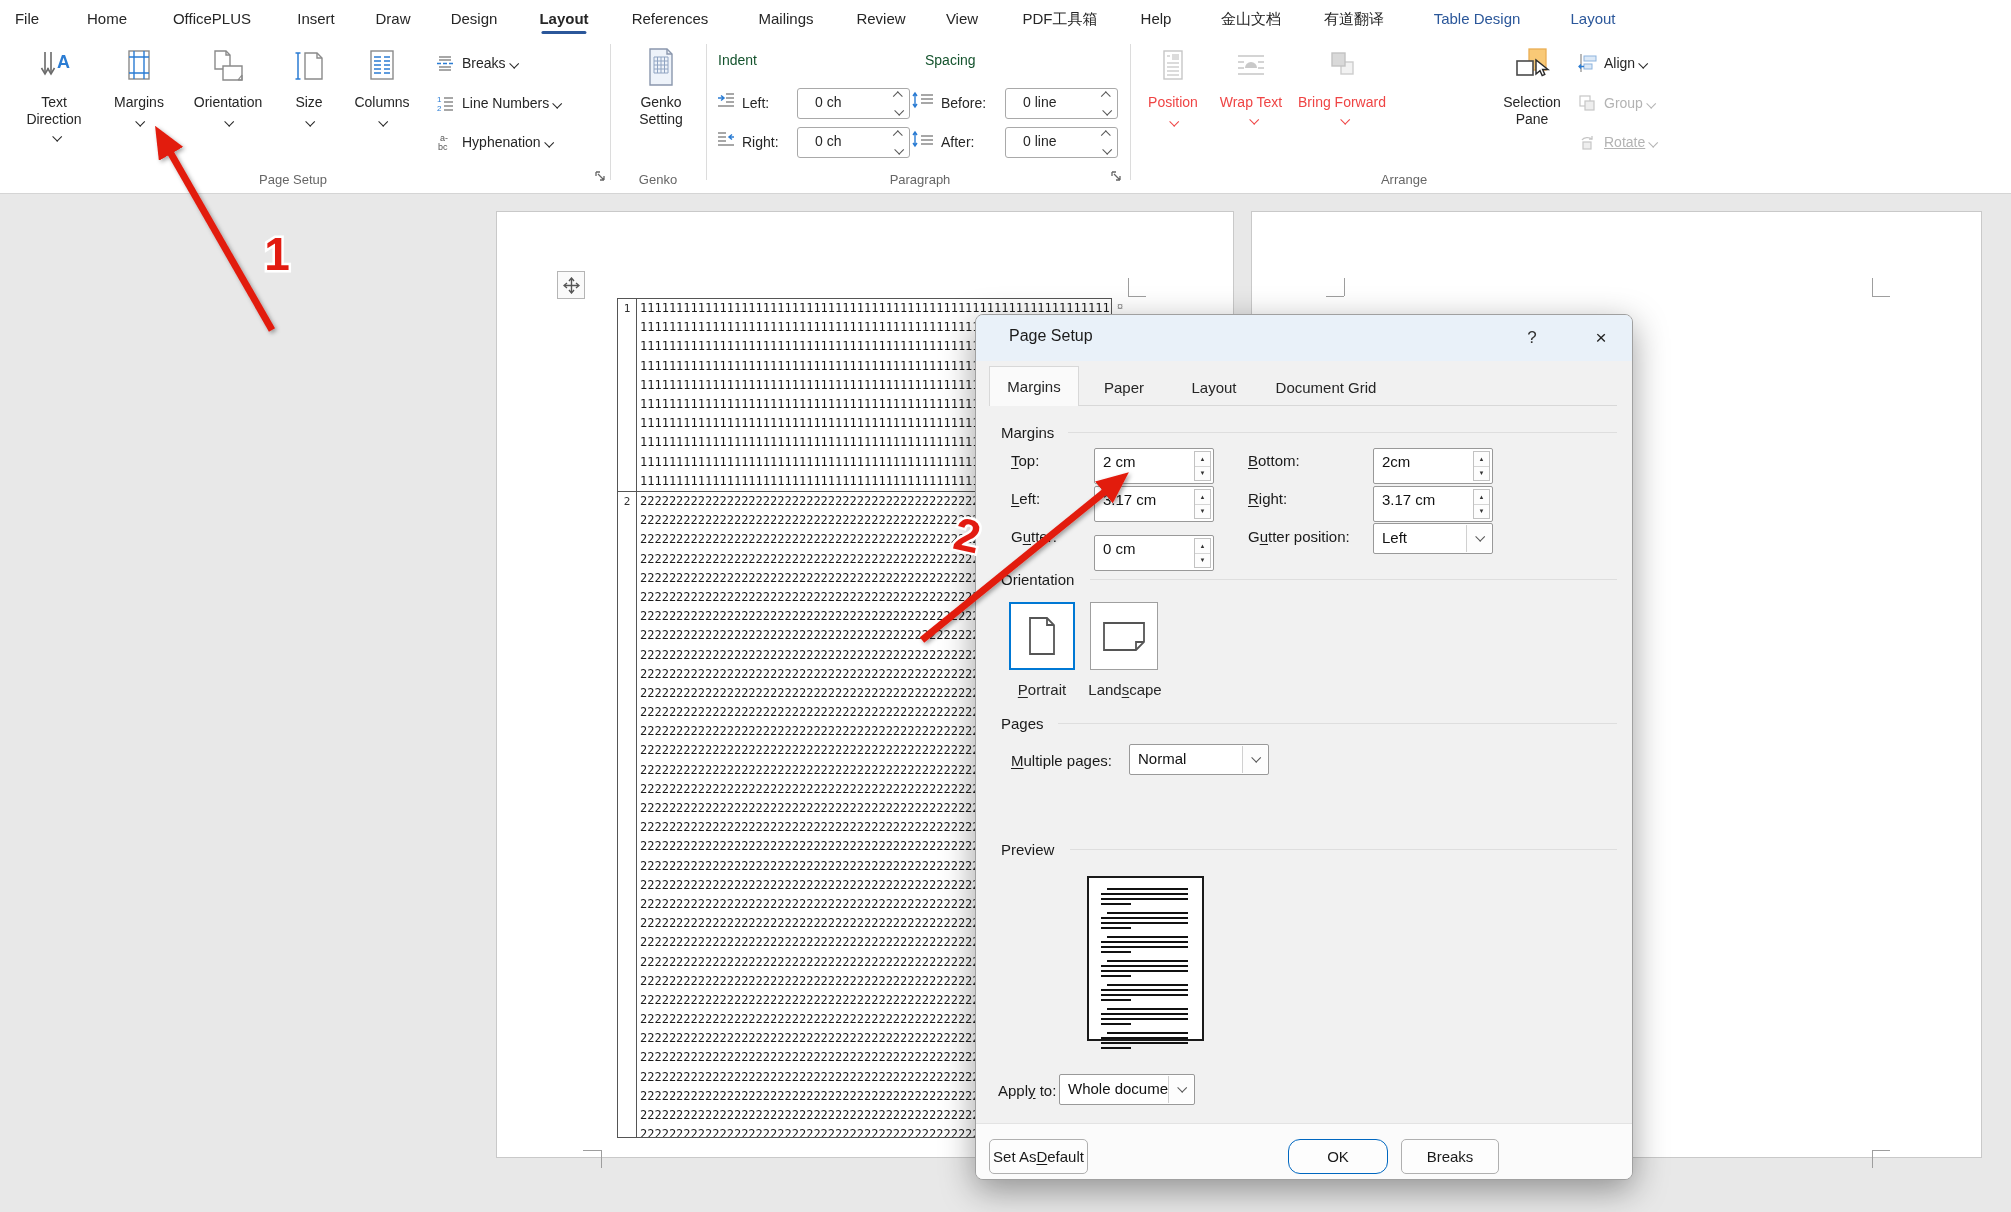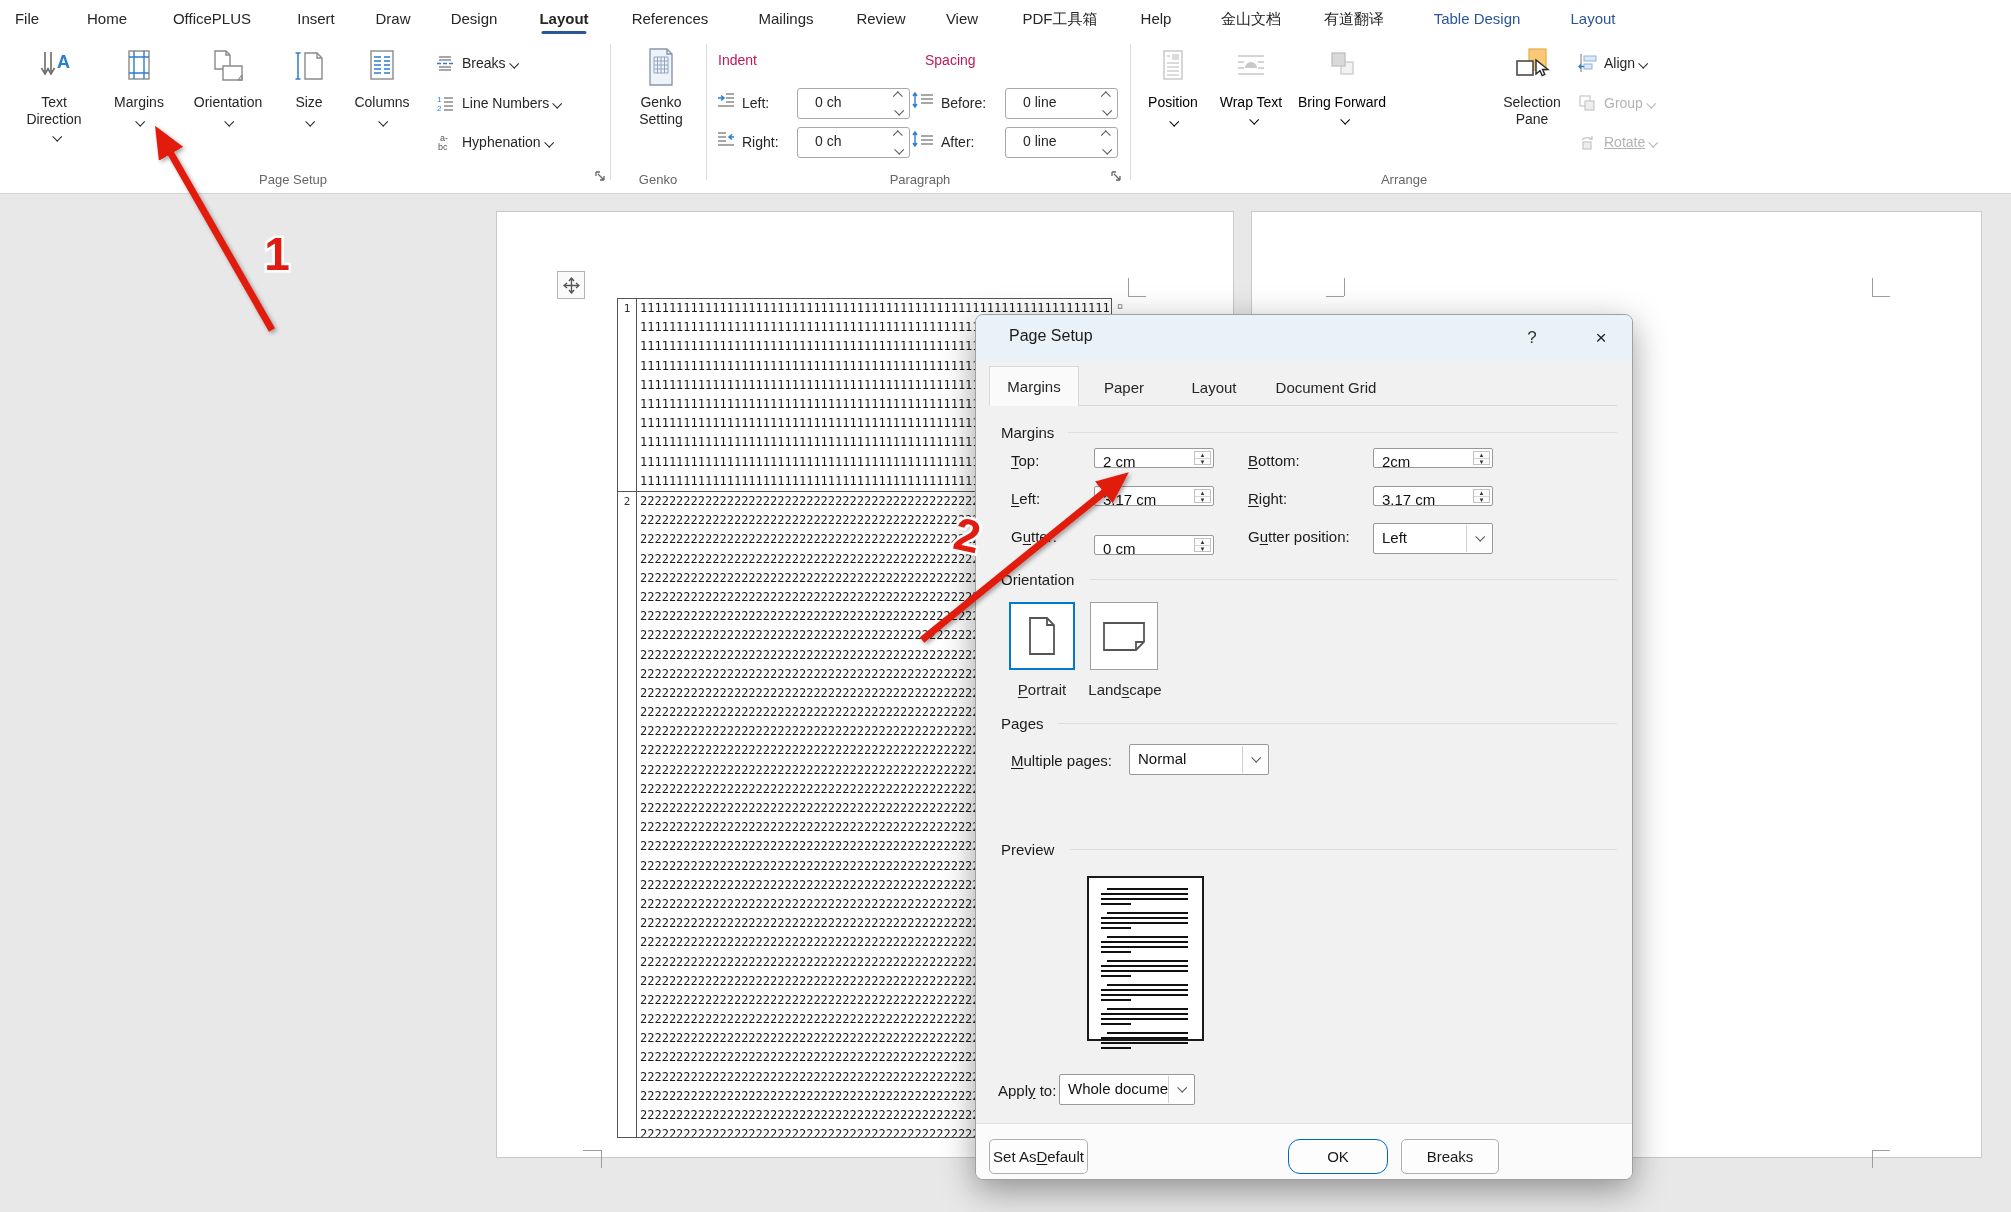--- a/index.html
+++ b/index.html
@@ -12,40 +12,40 @@
   .mitem.active{font-weight:bold;}
   .mitem.active::after{content:"";position:absolute;left:2px;right:2px;bottom:4px;height:3px;
          background:var(--accent);border-radius:2px;}
   .mitem.contextual{color:var(--accent);}
   
   .ribbon{position:absolute;left:0;top:38px;width:2011px;height:155px;background:#fff;
           border-bottom:1px solid #d5d5d5;z-index:3;}
   .bigbtn{position:absolute;top:2px;height:114px;text-align:center;font-size:14px;cursor:pointer;border-radius:4px;}
   .bigbtn .bicon{display:block;height:44px;margin-top:6px;}
   .bigbtn .lbl{display:block;line-height:17px;margin-top:4px;}
-  .bigbtn.disabled{color:#000000;cursor:default;}
+  .bigbtn.disabled{color:#ef4444;cursor:default;}
   .chv{display:inline-block;width:6px;height:6px;border-right:1.4px solid currentColor;
        border-bottom:1.4px solid currentColor;transform:rotate(45deg) translateY(-1px);margin-left:4px;}
   .chvrow{display:block;height:10px;margin-top:2px;}
   .chvrow .chv{margin-left:0;}
   .smallrow{position:absolute;height:26px;line-height:26px;font-size:14px;white-space:nowrap;cursor:pointer;}
   .smallrow .sicon{position:absolute;left:0;top:4px;}
   .smallrow .slbl{margin-left:26px;}
   .smallrow.disabled{color:#b3b3b3;cursor:default;}
   .vdiv{position:absolute;top:6px;height:136px;width:1px;background:#dcdcdc;}
   .grp-label{position:absolute;bottom:6px;font-size:13px;color:#666;text-align:center;white-space:nowrap;}
   .launcher{position:absolute;width:14px;height:14px;color:#666;cursor:pointer;}
   .rlabel{position:absolute;font-size:14px;color:#262626;}
   .rfield{position:absolute;width:111px;height:29px;border:1px solid #a9a9a9;border-radius:3px;background:#fff;cursor:text;}
   .rfield .rv{position:absolute;left:17px;top:5px;font-size:14px;}
   .rspin{position:absolute;right:5px;top:3px;bottom:3px;width:11px;display:flex;flex-direction:column;
          justify-content:space-between;align-items:center;color:#555;}
   .rspin .chv{margin:0;}
   .rspin .up{transform:rotate(-135deg) translateY(-1px);}
-  .seclabel{position:absolute;font-size:14px;color:#be185d;text-align:right;}
+  .seclabel{position:absolute;font-size:14px;color:#14532d;text-align:right;}
   
   .workspace{position:absolute;left:0;top:193px;width:2011px;height:1019px;background:var(--workspace);}
   .page{position:absolute;top:18px;height:947px;background:#fff;border:1px solid #c9c9c9;box-sizing:border-box;}
   #page-left{left:496px;width:738px;}
   #page-right{left:1251px;width:731px;}
   .cropmark{position:absolute;background:#9e9e9e;}
   .handle{position:absolute;left:60px;top:59px;width:26px;height:26px;border:1px solid #b5b5b5;
           background:#fafafa;display:flex;align-items:center;justify-content:center;cursor:move;}
   .doc-table{position:absolute;left:120px;top:86px;width:495px;height:840px;border:1px solid #555;
              box-sizing:border-box;background:#fff;}
@@ -69,21 +69,21 @@
           font-size:19px;color:#222;cursor:pointer;}
   .dtab{position:absolute;top:54px;height:36px;display:flex;align-items:center;justify-content:center;
         font-size:15px;cursor:pointer;z-index:2;}
   .dtab.active{top:51px;height:40px;background:#fafafa;border:1px solid #d8d8d8;border-bottom:none;
         box-sizing:border-box;z-index:3;}
   .tabline{position:absolute;left:13px;right:15px;top:90px;border-top:1px solid #d8d8d8;z-index:1;}
   .sechead{position:absolute;font-size:15px;color:#1a1a1a;}
   .secline{position:absolute;border-top:1px solid #dedede;}
   .dlabel{position:absolute;font-size:15px;color:#1a1a1a;white-space:nowrap;}
   u{text-decoration:underline;text-underline-offset:2px;}
-  .dfield{position:absolute;width:120px;height:20px;background:#fff;border:1px solid #999;
+  .dfield{position:absolute;width:120px;height:36px;background:#fff;border:1px solid #999;
           border-radius:2px;box-sizing:border-box;cursor:text;}
   .dfield .fval{position:absolute;left:8px;top:4px;font-size:15px;color:#111;}
   .spin{position:absolute;right:2px;top:2px;bottom:2px;width:15px;display:flex;flex-direction:column;
         border:1px solid #c2c2c2;background:#fdfdfd;cursor:pointer;}
   .spin b{flex:1;display:flex;align-items:center;justify-content:center;font-size:6px;color:#333;font-weight:normal;}
   .spin b:first-child{border-bottom:1px solid #d5d5d5;}
   .ddrop{position:absolute;height:31px;background:#fff;border:1px solid #999;border-radius:2px;
          box-sizing:border-box;cursor:pointer;}
   .ddrop .fval{position:absolute;left:8px;top:5px;font-size:15px;color:#111;}
   .dbtnz{position:absolute;right:1px;top:1px;bottom:1px;width:24px;border-left:1px solid #d0d0d0;

